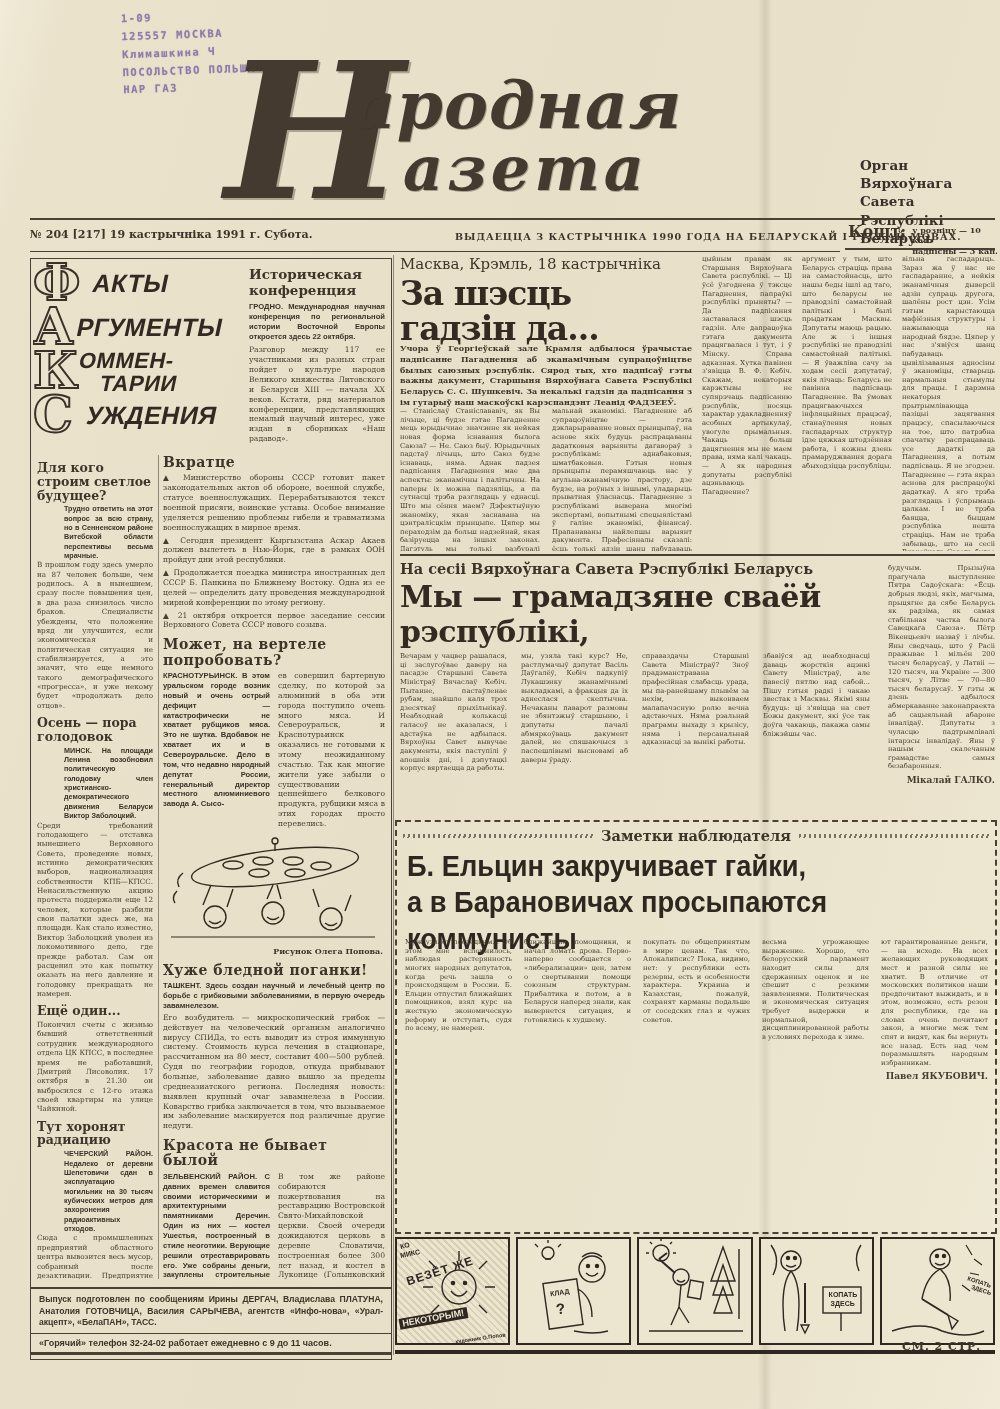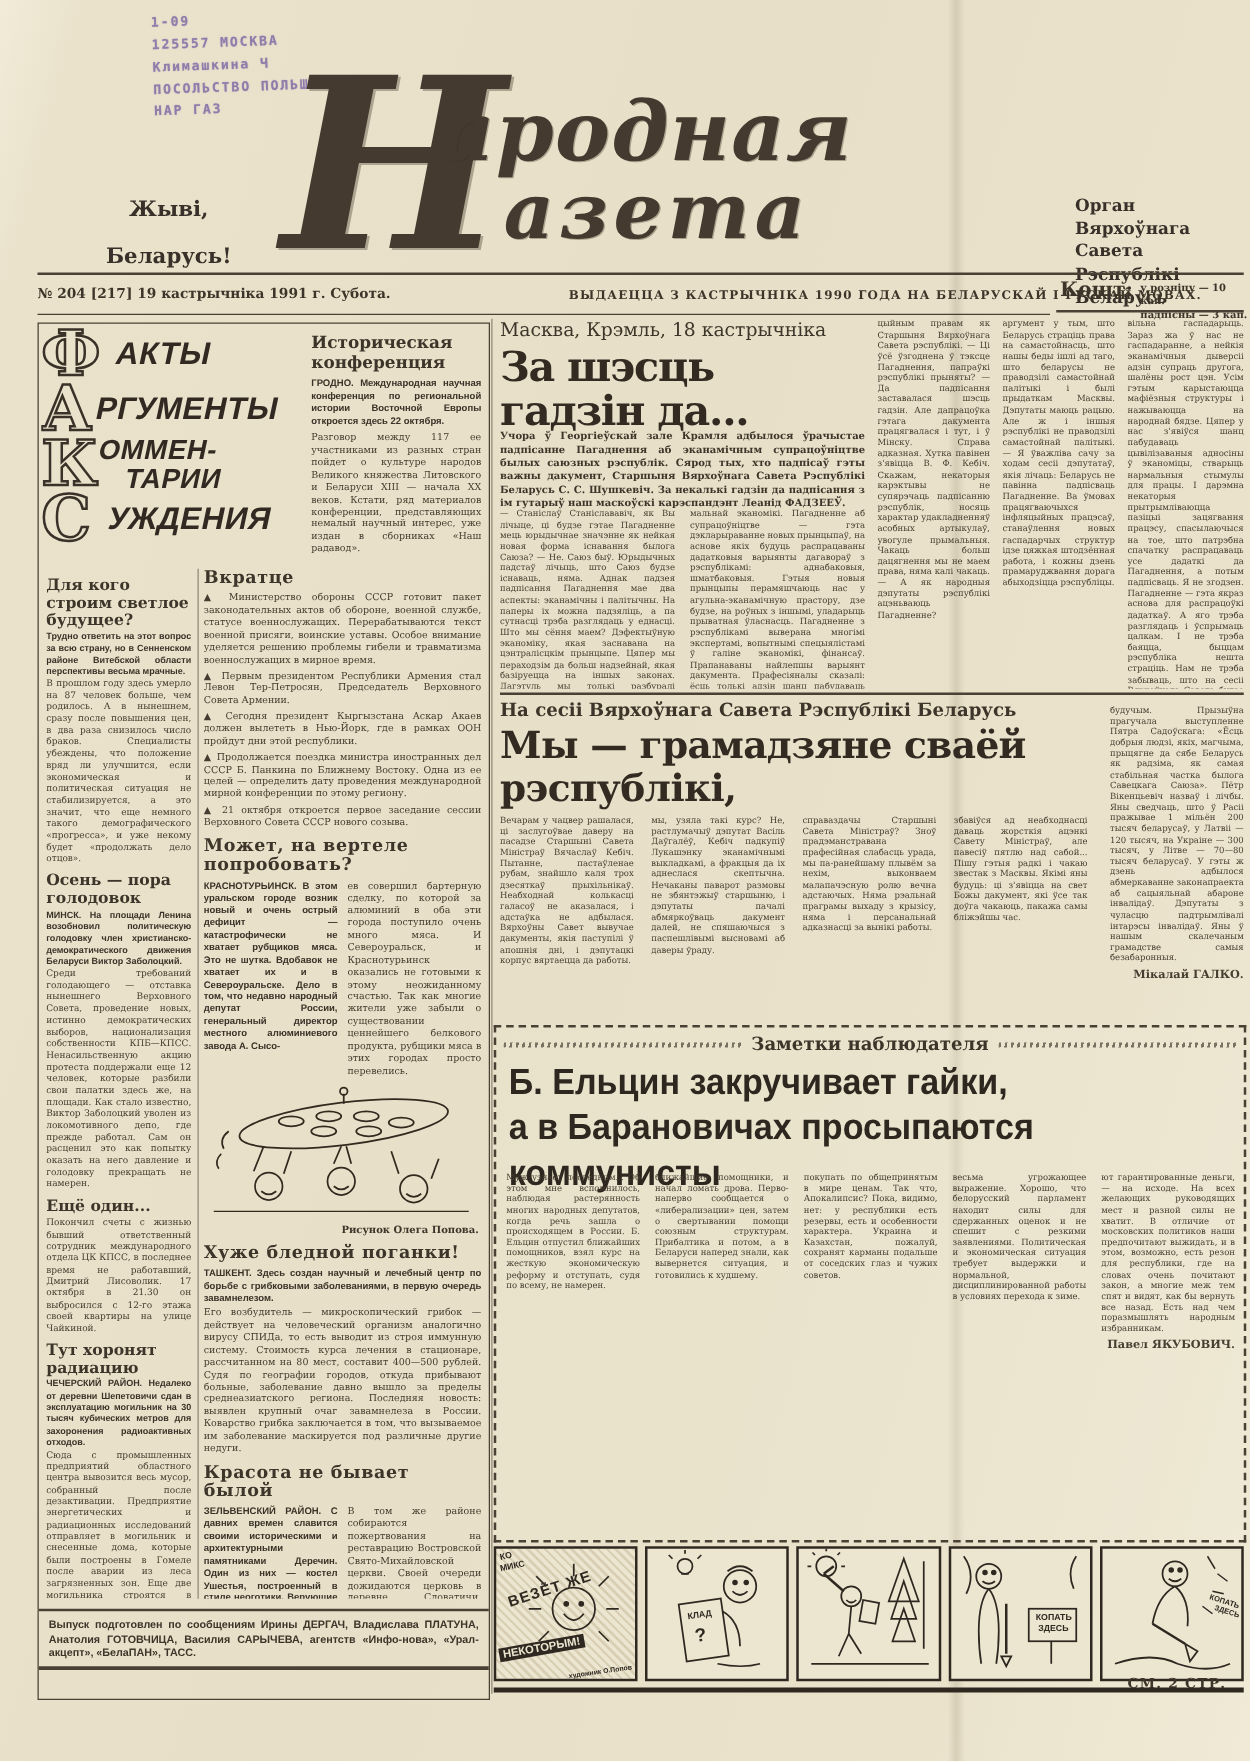--- a/index.html
+++ b/index.html
@@ -38,21 +38,21 @@
     transform:skewX(-12deg);color:#322a22;line-height:.92;}
   .faks-word small{font-size:22px;}
   .hist{position:absolute;left:218px;top:8px;width:136px;}
   .hist h3{margin:0 0 4px;font-size:13.5px;line-height:1.15;}
   .lead-s{font-family:"Liberation Sans",sans-serif;font-weight:bold;font-size:7.6px;line-height:1.3;color:#3b3228;}
   .body-s{font-size:7.6px;line-height:1.3;color:#463c2f;}
   .colA{position:absolute;left:6px;top:196px;width:116px;height:824px;overflow:hidden;}
   .colB{position:absolute;left:132px;top:196px;width:222px;height:824px;overflow:hidden;}
   .vline{position:absolute;background:rgba(74,64,52,.55);width:1px;}
   .colA h4{margin:6px 0 2px;font-size:12.5px;line-height:1.1;}
-  .colA .lead-s{font-size:7.2px;}
+  .colA .lead-s{font-size:7.2px;margin-left:27px;}
   .colA .body-s{font-size:7.2px;}
   .colB h4{margin:7px 0 3px;font-size:14px;letter-spacing:.5px;line-height:1.1;}
   .vk-item{margin-bottom:3px;}
   .twocol{display:flex;gap:8px;}
   .twocol>div{flex:1;}
   .cartoon1{margin:4px 0 0;}
   .caption{font-weight:bold;font-size:8px;text-align:right;margin:1px 2px 2px 0;}
   .lfoot{position:absolute;left:0;right:0;top:1028px;border-top:2px solid #4a4034;border-bottom:3px solid #4a4034;}
   .lfoot .r1{padding:5px 8px 4px;font-family:"Liberation Sans",sans-serif;font-weight:bold;font-size:8.6px;line-height:1.35;}
   .lfoot .r2{border-top:1px solid #4a4034;padding:4px 8px;font-family:"Liberation Sans",sans-serif;font-weight:bold;font-size:9px;}
@@ -90,24 +90,20 @@
 <div id="paper">
   <div class="crease" style="left:758px"></div>
 
   <div class="stamp">
     <div>1-09</div>
     <div>125557 МОСКВА</div>
     <div>Климашкина Ч</div>
     <div>ПОСОЛЬСТВО ПОЛЬША</div>
     <div>НАР ГАЗ</div>
   </div>
-  <div class="slogan">
-    <div>Жыві,</div>
-    <div>Беларусь!</div>
-  </div>
   <div class="logo">
     <span class="logo-big">Н</span>
     <span class="logo-w1">ародная</span>
     <span class="logo-w2">азета</span>
   </div>
   <div class="organ">
     <div>Орган</div>
     <div>Вярхоўнага Савета</div>
     <div>Рэспублікі</div>
     <div>Беларусь</div>
@@ -166,21 +162,20 @@
       <div class="body-s jt">Покончил счеты с жизнью бывший ответственный сотрудник международного отдела ЦК КПСС, в последнее время не работавший, Дмитрий Лисоволик. 17 октября в 21.30 он выбросился с 12-го этажа своей квартиры на улице Чайкиной.</div>
       <h4>Тут хоронят радиацию</h4>
       <div class="lead-s jt">ЧЕЧЕРСКИЙ РАЙОН. Недалеко от деревни Шепетовичи сдан в эксплуатацию могильник на 30 тысяч кубических метров для захоронения радиоактивных отходов.</div>
       <div class="body-s jt">Сюда с промышленных предприятий областного центра вывозится весь мусор, собранный после дезактивации. Предприятие энергетических и радиационных исследований отправляет в могильник и снесенные дома, которые были построены в Гомеле после аварии из леса загрязненных зон. Еще две могильника строятся в Ветковском районе.</div>
 
     </div>
 
     <div class="colB">
       <h4 style="margin-top:0">Вкратце</h4>
       <div class="body-s jt vk-item">▲ Министерство обороны СССР готовит пакет законодательных актов об обороне, военной службе, статусе военнослужащих. Перерабатываются текст военной присяги, воинские уставы. Особое внимание уделяется решению проблемы гибели и травматизма военнослужащих в мирное время.</div>
-      <div class="body-s jt vk-item">▲ Первым президентом Республики Армения стал Левон Тер-Петросян, Председатель Верховного Совета Армении.</div>
       <div class="body-s jt vk-item">▲ Сегодня президент Кыргызстана Аскар Акаев должен вылететь в Нью-Йорк, где в рамках ООН пройдут дни этой республики.</div>
       <div class="body-s jt vk-item">▲ Продолжается поездка министра иностранных дел СССР Б. Панкина по Ближнему Востоку. Одна из ее целей — определить дату проведения международной мирной конференции по этому региону.</div>
       <div class="body-s jt vk-item">▲ 21 октября откроется первое заседание сессии Верховного Совета СССР нового созыва.</div>
 
       <h4>Может, на вертеле попробовать?</h4>
       <div class="twocol">
         <div class="lead-s jt">КРАСНОТУРЬИНСК. В этом уральском городе возник новый и очень острый дефицит — катастрофически не хватает рубщиков мяса. Это не шутка. Вдобавок не хватает их и в Североуральске. Дело в том, что недавно народный депутат России, генеральный директор местного алюминиевого завода А. Сысо-</div>
         <div class="body-s jt">ев совершил бартерную сделку, по которой за алюминий в оба эти города поступило очень много мяса. И Североуральск, и Краснотурьинск оказались не готовыми к этому неожиданному счастью. Так как многие жители уже забыли о существовании ценнейшего белкового продукта, рубщики мяса в этих городах просто перевелись.</div>
       </div>
       <div class="cartoon1">
@@ -215,20 +210,21 @@
       <h4>Красота не бывает былой</h4>
       <div class="twocol">
         <div class="lead-s jt">ЗЕЛЬВЕНСКИЙ РАЙОН. С давних времен славится своими историческими и архитектурными памятниками Деречин. Один из них — костел Ушестья, построенный в стиле неоготики. Верующие решили отреставрировать его. Уже собраны деньги, закуплены строительные материалы.</div>
         <div class="body-s jt">В том же районе собираются пожертвования на реставрацию Востровской Свято-Михайловской церкви. Своей очереди дожидаются церковь в деревне Словатичи, построенная более 300 лет назад, и костел в Луконице (Голынковский сельсовет). А совсем недавно свежие краски возродили былую красоту Добросельской церкви.</div>
       </div>
 
     </div>
 
     <div class="lfoot">
       <div class="r1 jt">Выпуск подготовлен по сообщениям Ирины ДЕРГАЧ, Владислава ПЛАТУНА, Анатолия ГОТОВЧИЦА, Василия САРЫЧЕВА, агентств «Инфо-нова», «Урал-акцепт», «БелаПАН», ТАСС.</div>
+      <div class="r2">«Горячий» телефон 32-24-02 работает ежедневно с 9 до 11 часов.</div>
     </div>
   </div>
 
   <div id="a1">
     <div class="a1-head">
       <div class="kicker">Масква, Крэмль, 18 кастрычніка</div>
       <div class="a1-title">За шэсць гадзін да...</div>
     </div>
     <div class="a1-lead">Учора ў Георгіеўскай зале Крамля адбылося ўрачыстае падпісанне Пагаднення аб эканамічным супрацоўніцтве былых саюзных рэспублік. Сярод тых, хто падпісаў гэты важны дакумент, Старшыня Вярхоўнага Савета Рэспублікі Беларусь С. С. Шушкевіч. За некалькі гадзін да падпісання з ім гутарыў наш маскоўскі карэспандэнт Леанід ФАДЗЕЕЎ.</div>
     <div class="col" style="left:0;top:152px;width:140px;height:144px">— Станіслаў Станіслававіч, як Вы лічыце, ці будзе гэтае Пагадненне мець юрыдычнае значэнне як нейкая новая форма існавання былога Саюза? — Не. Саюз быў. Юрыдычных падстаў лічыць, што Саюз будзе існаваць, няма. Аднак падзея падпісання Пагаднення мае два аспекты: эканамічны і палітычны. На паперы іх можна падзяліць, а па сутнасці трэба разглядаць у еднасці. Што мы сёння маем? Дэфектыўную эканоміку, якая заснавана на цэнтралісцкім прынцыпе. Цяпер мы пераходзім да больш надзейнай, якая базіруецца на іншых законах. Дагэтуль мы толькі разбуралі цэнтралісцкую эканоміку, яе бюракратычныя структуры. І вось з'явілася магчымасць для будаўніцтва нар-</div>

